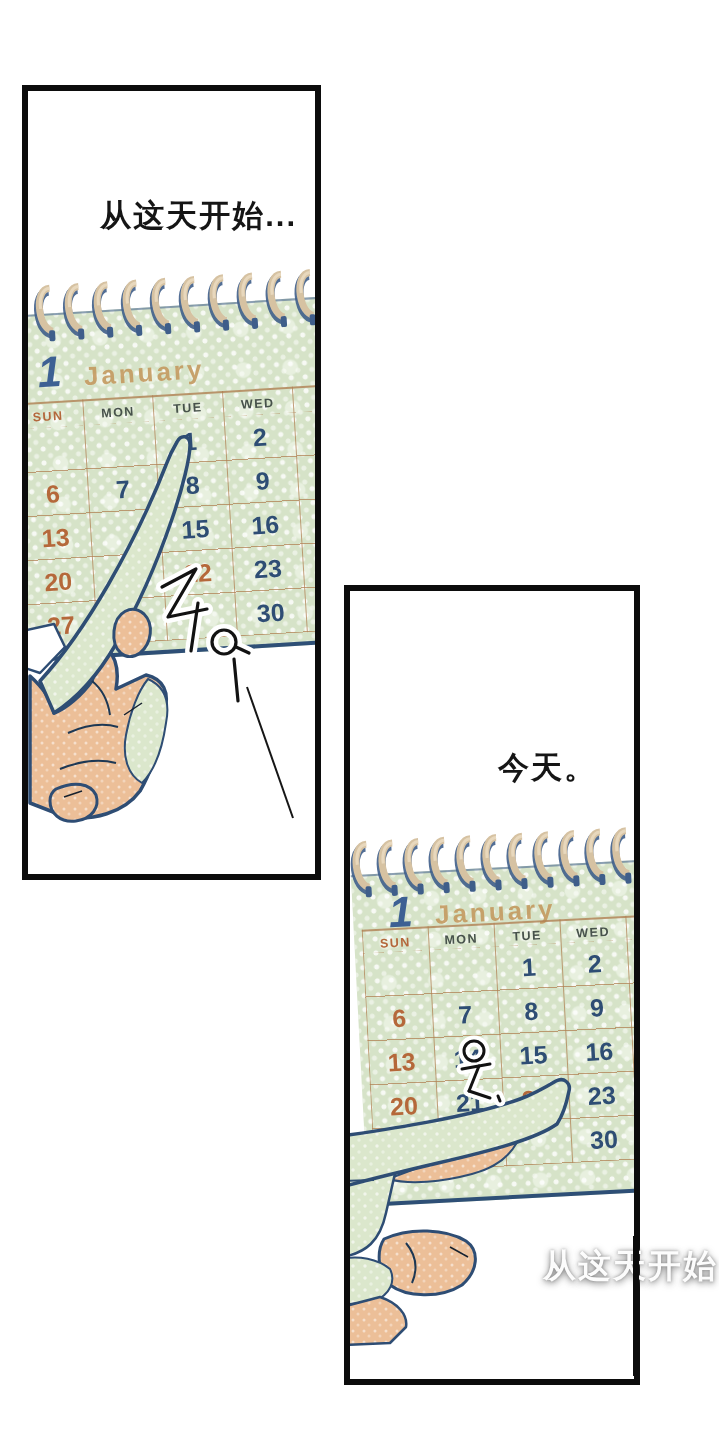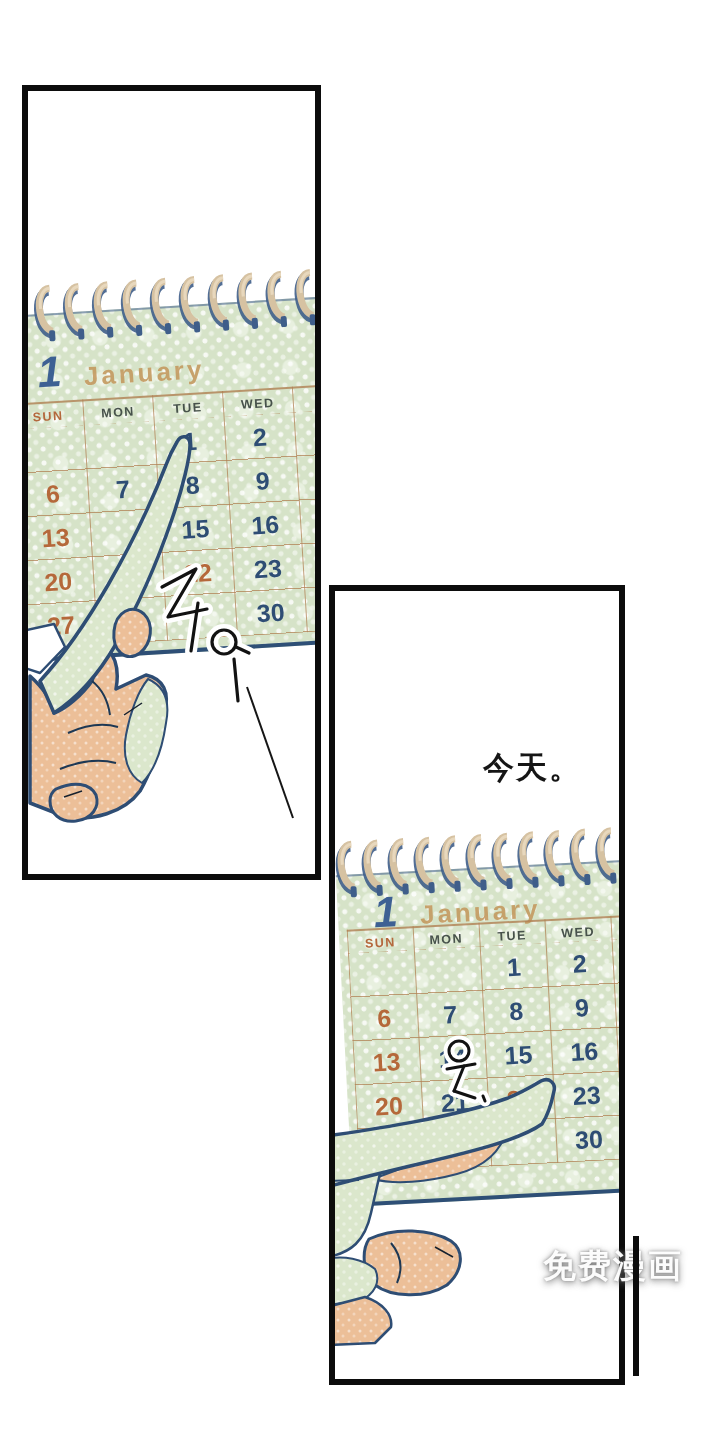--- a/index.html
+++ b/index.html
@@ -2,21 +2,21 @@
 <html><head>
 <meta charset="utf-8">
 <style>
   html,body{margin:0;padding:0;background:#ffffff;}
   body{font-family:"Liberation Sans","DejaVu Sans",sans-serif;}
   .page{position:relative;width:719px;height:1440px;background:#ffffff;overflow:hidden;}
 
   
   .panel{position:absolute;background:#ffffff;border:6px solid #0c0c0c;overflow:hidden;z-index:1;}
   .panel1{left:22px;top:85px;width:287px;height:783px;}
-  .panel2{left:329px;top:585px;width:284px;height:788px;}
+  .panel2{left:344px;top:585px;width:284px;height:788px;}
 
   .caption{position:absolute;color:#151515;font-weight:700;font-size:31px;letter-spacing:2px;white-space:nowrap;z-index:6;}
   .cap1{right:18px;top:104px;}
   .cap2{left:148px;top:156px;}
 
   
   .cal{position:absolute;}
   .cal1{left:-45px;top:185px;width:385px;height:430px;transform:rotate(-3.5deg);}
   .cal2{left:10px;top:240px;width:340px;height:430px;transform:rotate(-3deg);}
   .card{position:absolute;left:0;
@@ -69,20 +69,21 @@
   .wm-tag{font-size:33px;font-weight:700;letter-spacing:2px;color:rgba(255,255,255,.97);
     text-shadow:0 2px 7px rgba(105,105,105,.9),0 0 3px rgba(130,130,130,.7);}
   .border-patch{position:absolute;left:633px;top:1236px;width:6px;height:140px;background:#0c0c0c;z-index:7;}
 </style>
 </head>
 <body>
 
 <div class="page">
 
   <div class="panel panel1">
+    <div class="caption cap1">从这天开始...</div>
 
     <div class="cal cal1">
       <div class="card card1"></div>
 
       <svg class="binding" width="385" height="60" viewBox="0 0 385 60">
         <defs>
           <g id="loopA">
             <path d="M14,8 C6,8 2,18 3,30 C4,42 9,50 15,51" fill="none" stroke="#3f5e8a" stroke-width="9" opacity="0.9"></path>
             <path d="M15,5 C7,5 3,15 4,27 C5,39 10,47 16,48" fill="none" stroke="#d6c2a2" stroke-width="7"></path>
             <path d="M15,5 C8,5 4,14 5,25" fill="none" stroke="#e8d8bd" stroke-width="3"></path>
@@ -287,17 +288,17 @@
         <circle cx="124" cy="460" r="10"></circle>
         <path d="M112,478 L140,473"></path>
         <path d="M129,475 L119,500"></path>
         <path d="M119,500 L140,507"></path>
         <path d="M148,505 L150,510"></path>
       </g>
     </svg>
   </div>
 
   <div class="watermark">
-    <div class="wm-tag">免费漫画</div>
+    <div class="wm-tag">从这天开始</div>
   </div>
   <div class="border-patch"></div>
 
 </div>
 
 </body></html>

